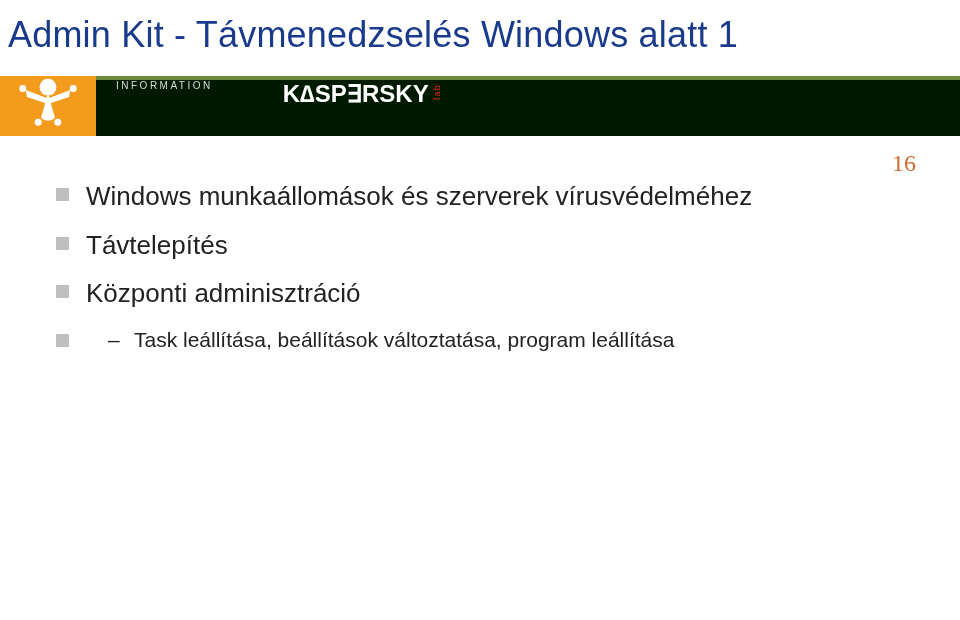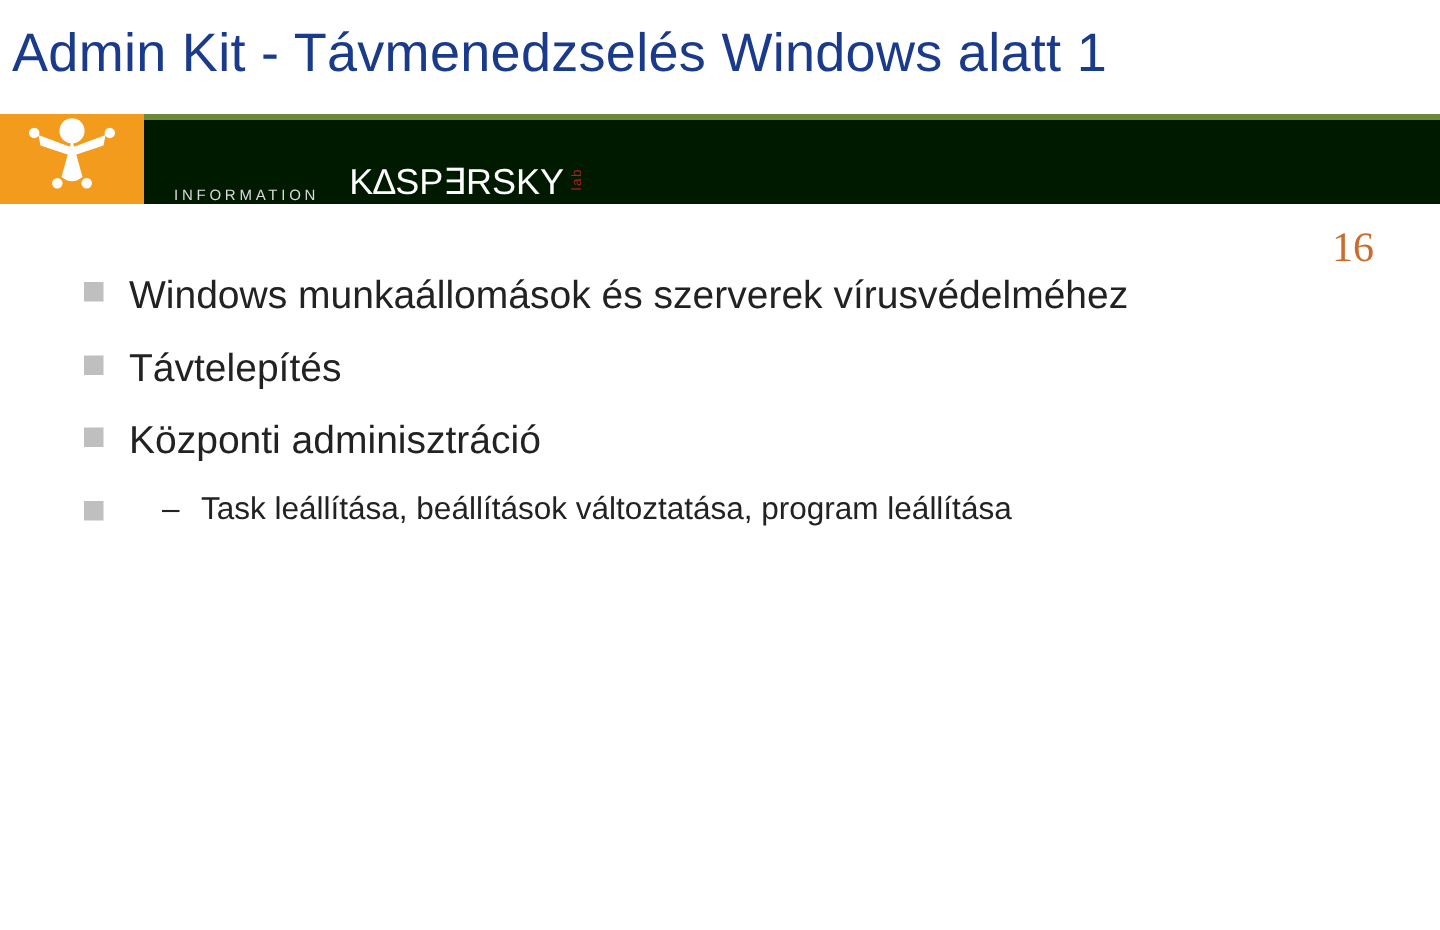--- a/index.html
+++ b/index.html
@@ -39,56 +39,56 @@
     flex-direction: column;
   }
   .banner-top-stripe {
     height: 4px;
     background: #6d8a3a;
   }
   .banner-main {
     flex: 1;
     background: #001a00;
     display: flex;
-    align-items: flex-end;
+    align-items: flex-start;
     padding-left: 20px;
-    gap: 20px;
+    gap: 70px;
     position: relative;
   }
   .info-label {
     color: #d9dadb;
     font-size: 10px;
     letter-spacing: 2.5px;
     font-weight: 400;
   }
   .brand {
     color: #fff;
     font-size: 24px;
-    font-weight: 400;
+    font-weight: 700;
     letter-spacing: 0.5px;
     display: flex;
     align-items: baseline;
   }
   .brand .kas { letter-spacing: 0px; }
   .brand-lab {
     font-size: 9px;
     color: #b22018;
     writing-mode: vertical-rl;
     letter-spacing: 1px;
     align-self: center;
     transform: rotate(180deg);
     margin-left: 3px;
     margin-top: -3px;
   }
   .page-num {
     position: absolute;
     right: 44px;
     top: 150px;
     color: #cc6b2f;
-    font-size: 28px;
+    font-size: 24px;
     font-family: "Times New Roman", serif;
   }
   .content {
     padding: 44px 56px 0 56px;
   }
   ul.top { list-style: none; }
   ul.top > li {
     position: relative;
     padding-left: 30px;
     margin-bottom: 16px;

